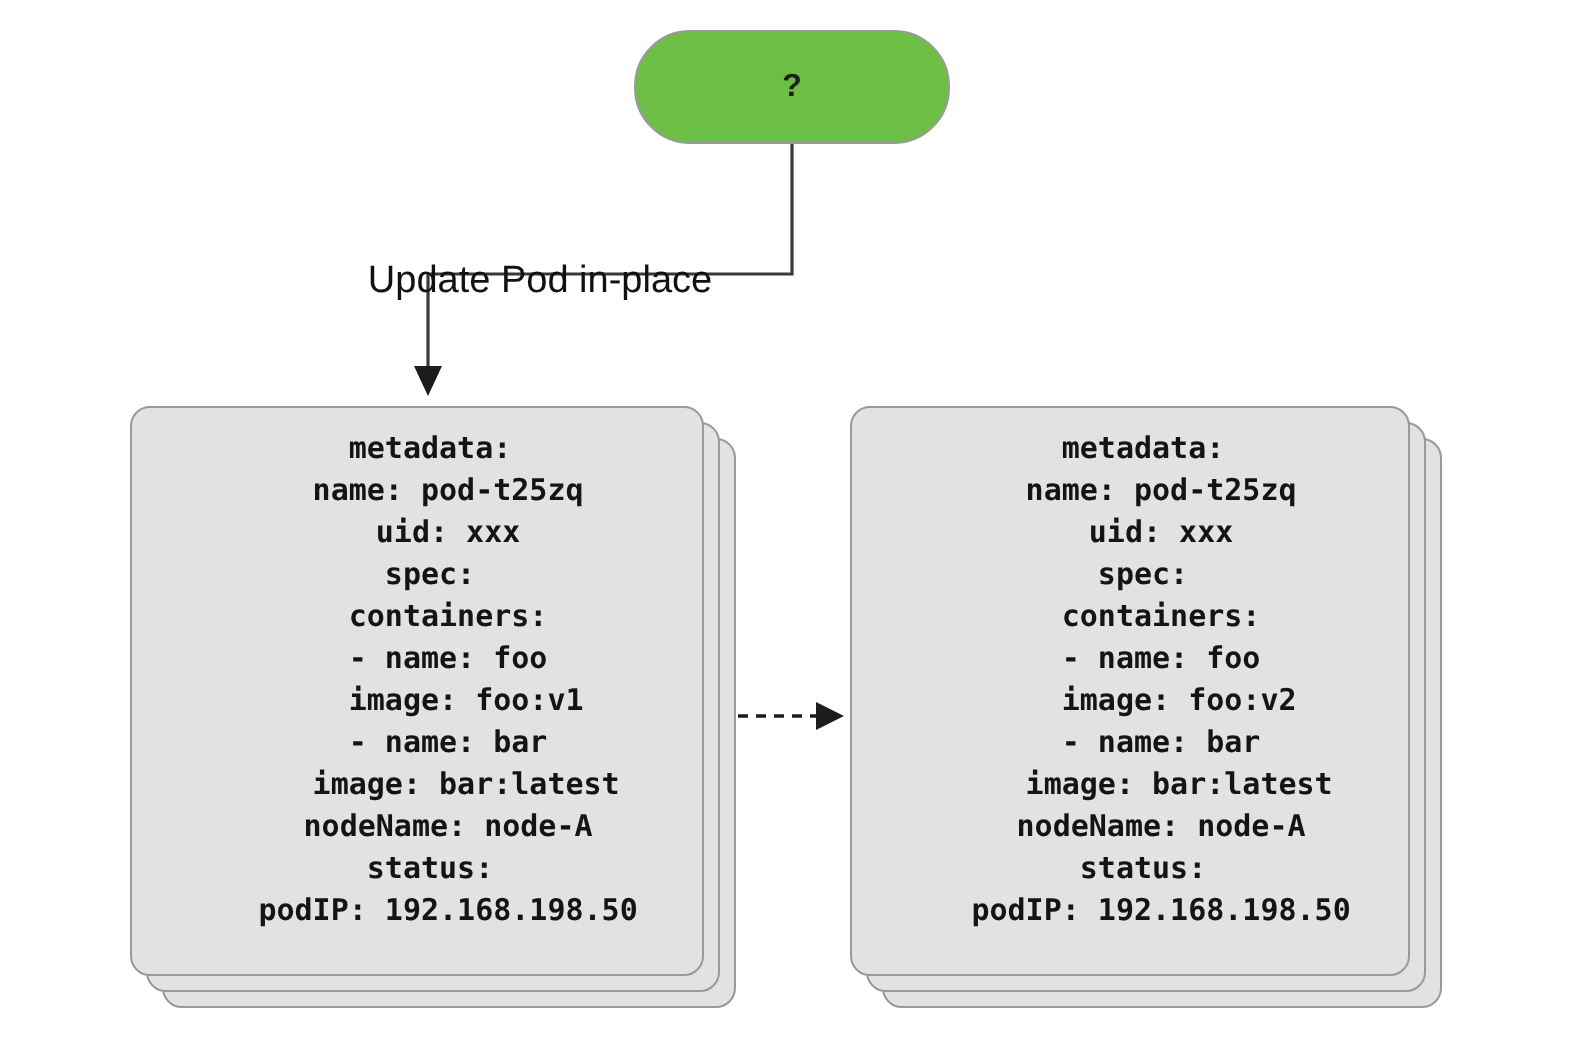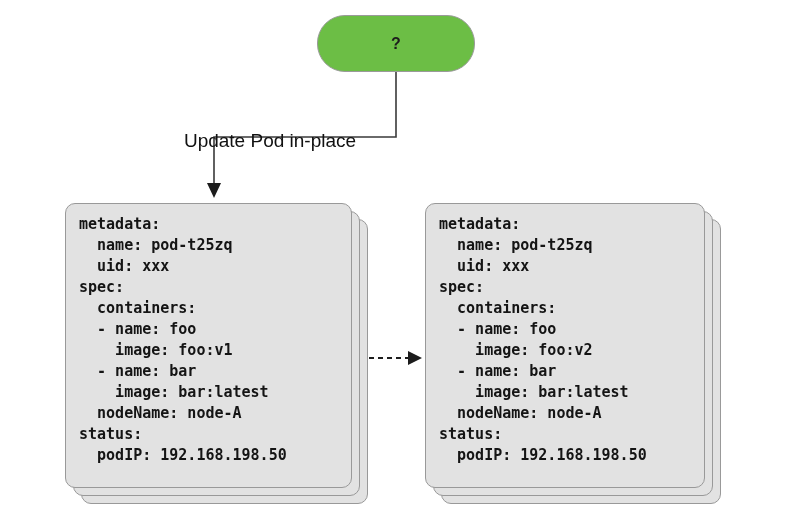--- a/index.html
+++ b/index.html
@@ -76,20 +76,21 @@
   .card-layer.main { left: 0; top: 0; }
   .card-yaml {
     margin: 0;
     padding: 10px 0 0 13px;
     font-family: "DejaVu Sans Mono", monospace;
     font-weight: 700;
     font-size: 15px;
     line-height: 21px;
     color: #141414;
     white-space: pre;
+    text-align: center;
   }
 </style>
 </head>
 <body>
 
 <div class="canvas">
 
   <svg class="arrows" viewBox="0 0 788 526" xmlns="http://www.w3.org/2000/svg">
 
     <path d="M 396 72 L 396 137 L 214 137 L 214 184" fill="none" stroke="#3a3a3a" stroke-width="1.6"></path>

